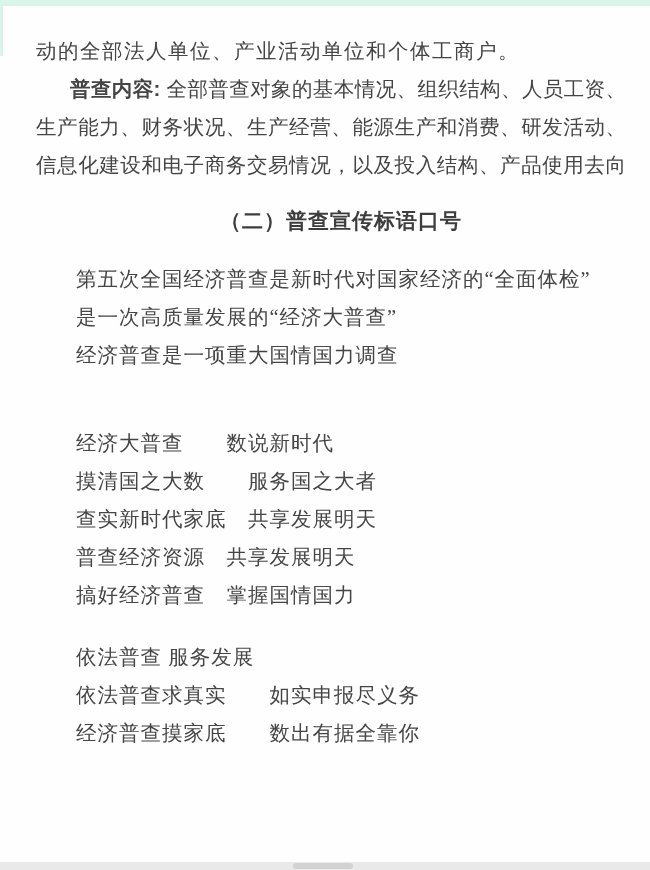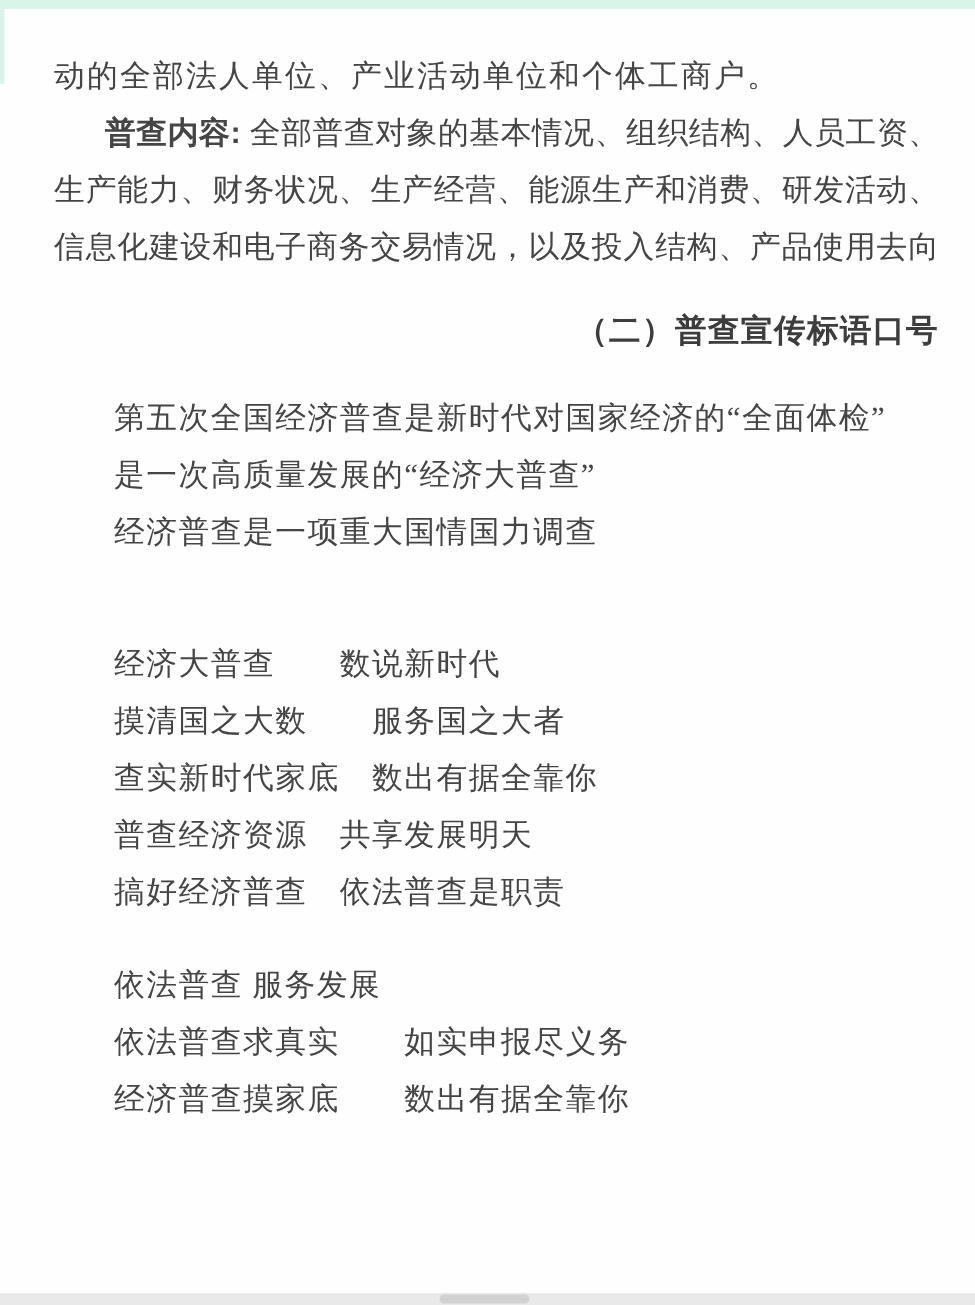--- a/index.html
+++ b/index.html
@@ -30,21 +30,21 @@
   }
   .indent { text-indent: 34px; }
   .para-last { letter-spacing: 1.5px; }
   .lead {
     font-weight: 700;
     font-family: "Liberation Sans", "DejaVu Sans", sans-serif;
   }
   .heading {
     margin-top: 18px;
     margin-left: 20px;
-    text-align: right;
+    text-align: center;
     font-weight: 700;
     font-size: 21px;
     letter-spacing: 1px;
     color: #3d3d3d;
     font-family: "Liberation Sans", "DejaVu Sans", sans-serif;
     line-height: 38px;
   }
   .slogan-block { padding-left: 40px; }
   .block-1 { margin-top: 20px; }
   .block-2 { margin-top: 50px; }
@@ -76,23 +76,23 @@
 
   <div class="slogan-block block-1">
     <div class="line">第五次全国经济普查是新时代对国家经济的“全面体检”</div>
     <div class="line">是一次高质量发展的“经济大普查”</div>
     <div class="line">经济普查是一项重大国情国力调查</div>
   </div>
 
   <div class="slogan-block block-2">
     <div class="line">经济大普查　　数说新时代</div>
     <div class="line">摸清国之大数　　服务国之大者</div>
-    <div class="line">查实新时代家底　数出有据全靠你</div>
+    <div class="line">查实新时代家底　共享发展明天</div>
     <div class="line">普查经济资源　共享发展明天</div>
-    <div class="line">搞好经济普查　依法普查是职责</div>
+    <div class="line">搞好经济普查　掌握国情国力</div>
   </div>
 
   <div class="slogan-block block-3">
     <div class="line">依法普查 服务发展</div>
     <div class="line">依法普查求真实　　如实申报尽义务</div>
     <div class="line">经济普查摸家底　　数出有据全靠你</div>
   </div>
 
 </div>
 

